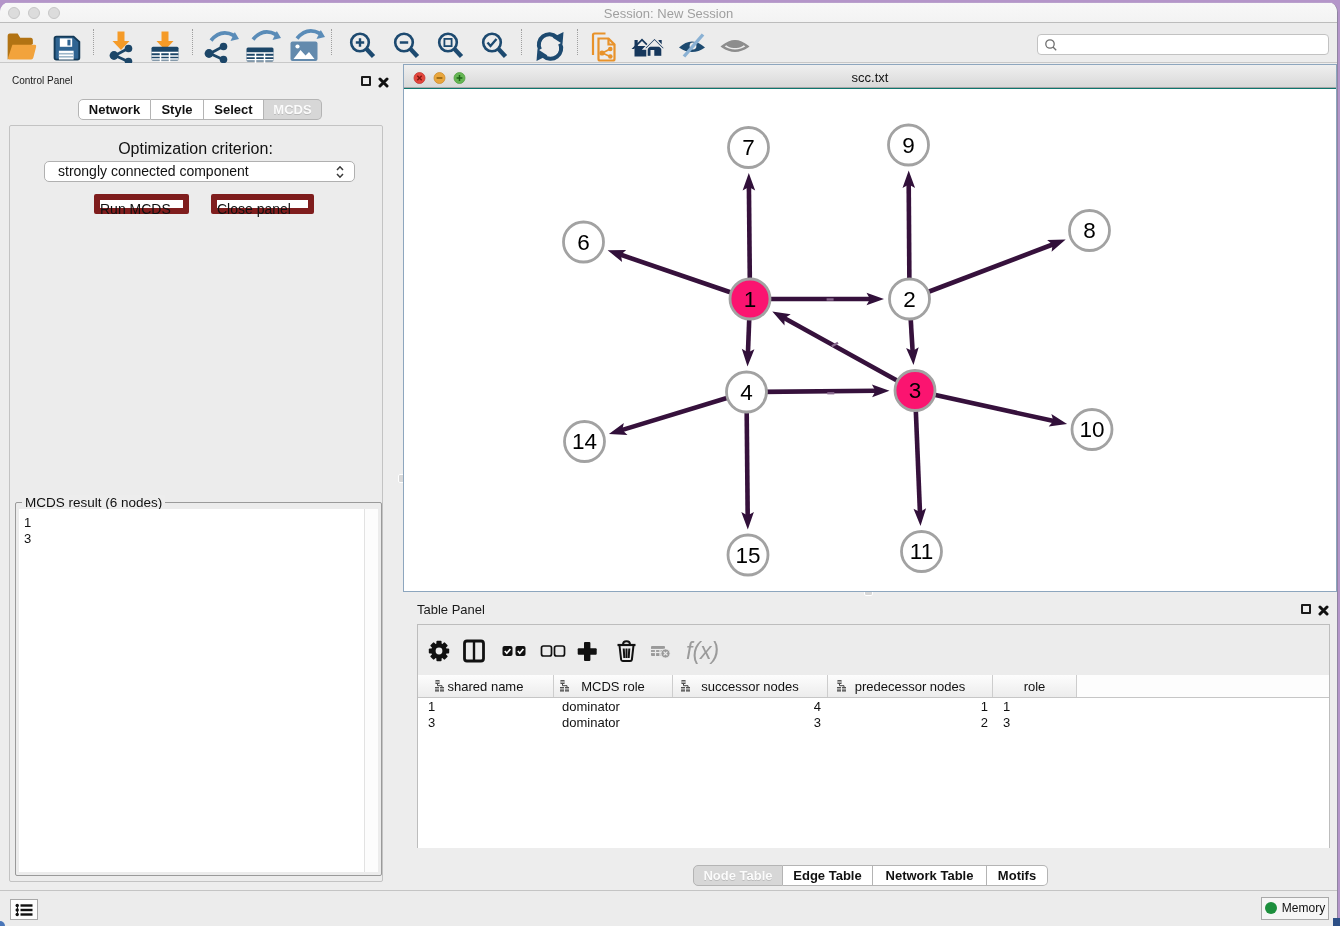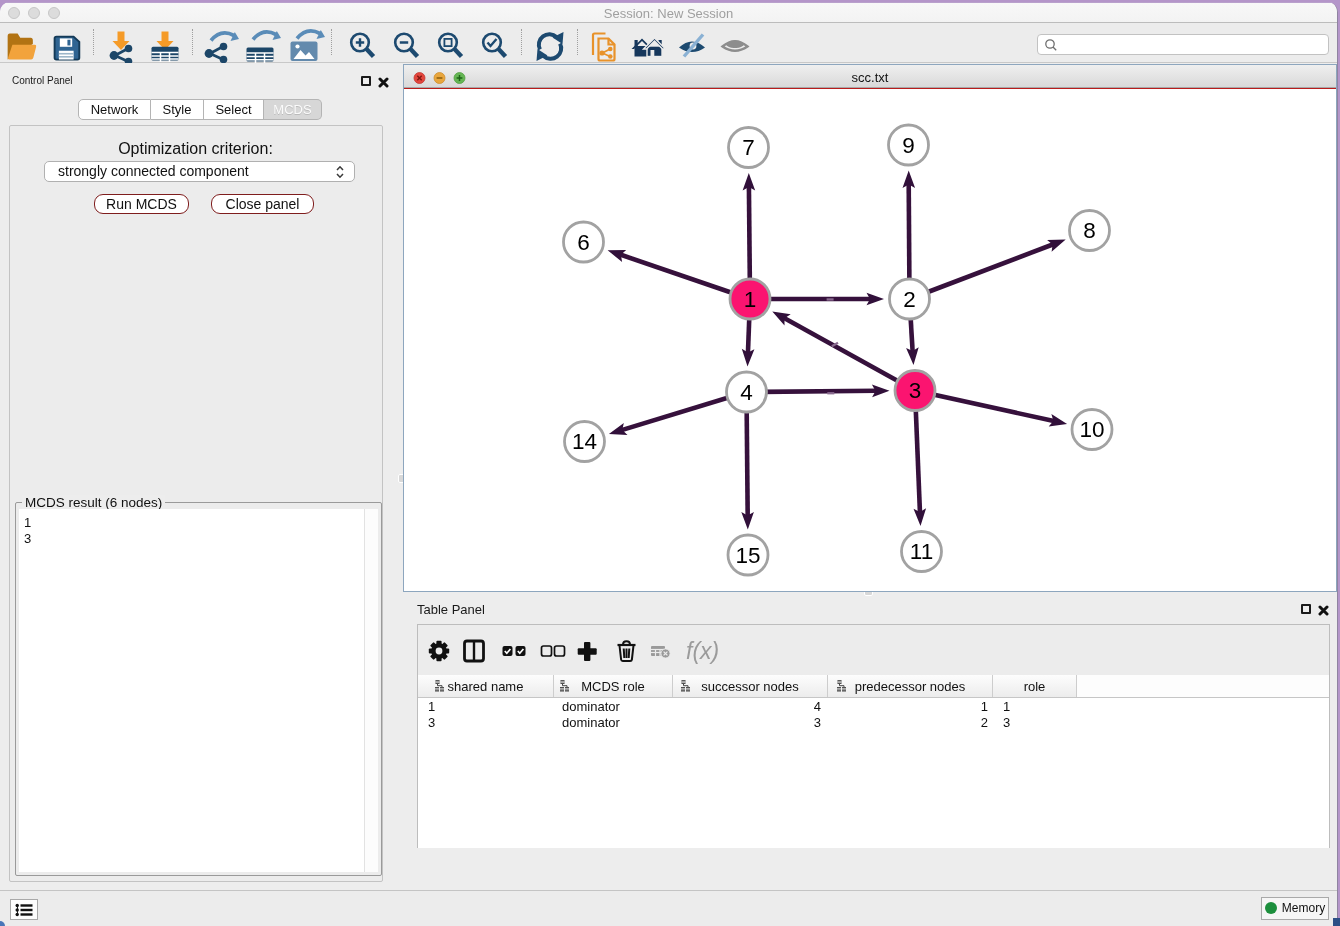--- a/index.html
+++ b/index.html
@@ -23,44 +23,44 @@
            border-left:1px dotted #9f9f9f; }
   #search { position:absolute; left:1037px; top:11px; width:292px; height:21px;
             background:#fff; border:1px solid #c2c2c2; border-radius:4px; }
   
   #cpanel { position:absolute; left:0; top:61px; width:391px; height:827px;
             background:#ededed; }
   #cp-title { position:absolute; left:12px; top:12px; font-size:10px; color:#1a1a1a; }
   .pf { position:absolute; width:10px; height:10px; border:2px solid #1a1a1a; background:transparent; border-radius:1px; }
   .tabs { position:absolute; display:flex; height:21px; font-size:13px; }
   .tab { border:1px solid #b4b4b4; border-left:none; background:#fff; color:#111;
-         display:flex; align-items:center; justify-content:center; font-weight:normal; }
+         display:flex; align-items:center; justify-content:center; font-weight:bold; }
   .tab.first { border-left:1px solid #b4b4b4; border-radius:5px 0 0 5px; }
   .tab.last { border-radius:0 5px 5px 0; }
   .tab.dis { background:#d7d7d7; color:#fbfbfb; text-shadow:0 1px 0 #bbb; }
   #cp-content { position:absolute; left:9px; top:62px; width:374px; height:757px;
                 border:1px solid #c3c3c3; background:#ececec; border-radius:2px; }
   #optlabel { position:absolute; left:0; top:77px; width:100%; text-align:center;
               font-size:16px; color:#111; }
   #dropdown { position:absolute; left:44px; top:98px; width:311px; height:21px;
               background:#fff; border:1px solid #b0b0b0; border-radius:5px;
               font-size:14px; color:#111; line-height:19px; padding-left:13px; }
-  .btn { position:absolute; height:20px; background:#fff; border:1px solid #7f1d1d;
-         border-radius:9px; font-size:14px; color:#111; text-align:center; line-height:18px; }
+  .btn { position:absolute; height:20px; background:#fff; border:6px solid #7f1d1d;
+         border-radius:2px; font-size:14px; color:#111; line-height:18px; }
   #fieldset { position:absolute; left:15px; top:439px; width:367px; height:374px;
               border:1px solid #9a9a9a; border-radius:2px; }
   #fieldlegend { position:absolute; left:6px; top:-8px; background:#ededed;
                  padding:0 3px; font-size:13.5px; color:#111; }
   #fieldtext { position:absolute; left:3px; top:6px; right:3px; bottom:3px; background:#fff;
                font-size:13px; color:#111; line-height:15.5px; padding:6px 0 0 5px; }
   #fscroll { position:absolute; right:3px; top:6px; width:14px; bottom:3px;
              background:#fcfcfc; border-left:1px solid #e2e2e2; }
   
   #frame { position:absolute; left:403px; top:62px; width:934px; height:528px;
-           border:1px solid #8da6be; background:#b91c1c; }
+           border:1px solid #8da6be; background:#0f766e; }
   #ftitle { position:absolute; left:0; top:0; width:100%; height:23px;
             background:linear-gradient(#efefef,#d9d9d9); border-bottom:1px solid #a8a8a8; }
   #ftext { position:absolute; top:5px; left:0; width:100%; text-align:center;
            font-size:13px; color:#111; }
   #canvas { position:absolute; left:0; top:24px; width:932px; height:502px; background:#fff; }
   
   #tpanel { position:absolute; left:403px; top:595px; width:934px; height:293px;
             background:#ededed; }
   #tp-title { position:absolute; left:14px; top:5px; font-size:13px; color:#1a1a1a; }
   #tp-box { position:absolute; left:14px; top:27px; width:913px; height:224px;
@@ -497,20 +497,26 @@
         <div class="trow" style="left:255px; top:1px; width:148px; text-align:right;">4</div>
         <div class="trow" style="left:410px; top:1px; width:160px; text-align:right;">1</div>
         <div class="trow" style="left:585px; top:1px;">1</div>
         <div class="trow" style="left:10px; top:17px;">3</div>
         <div class="trow" style="left:144px; top:17px;">dominator</div>
         <div class="trow" style="left:255px; top:17px; width:148px; text-align:right;">3</div>
         <div class="trow" style="left:410px; top:17px; width:160px; text-align:right;">2</div>
         <div class="trow" style="left:585px; top:17px;">3</div>
       </div>
     </div>
+    <div class="btabs" style="left:290px;">
+      <div class="tab first dis" style="width:90px;">Node Table</div>
+      <div class="tab" style="width:90px;">Edge Table</div>
+      <div class="tab" style="width:114px;">Network Table</div>
+      <div class="tab last" style="width:61px;">Motifs</div>
+    </div>
   </div>
 
   <div id="status">
     <div id="listbtn">
       <svg width="18" height="14" style="position:absolute;left:4px;top:3px;" viewBox="0 0 18 14">
         <g fill="#111">
           <circle cx="2.2" cy="2.5" r="1.7"></circle>
             <circle cx="2.2" cy="7" r="1.7"></circle>
             <circle cx="2.2" cy="11.5" r="1.7"></circle>
           <rect x="2" y="3.5" width="0.9" height="7"></rect>

